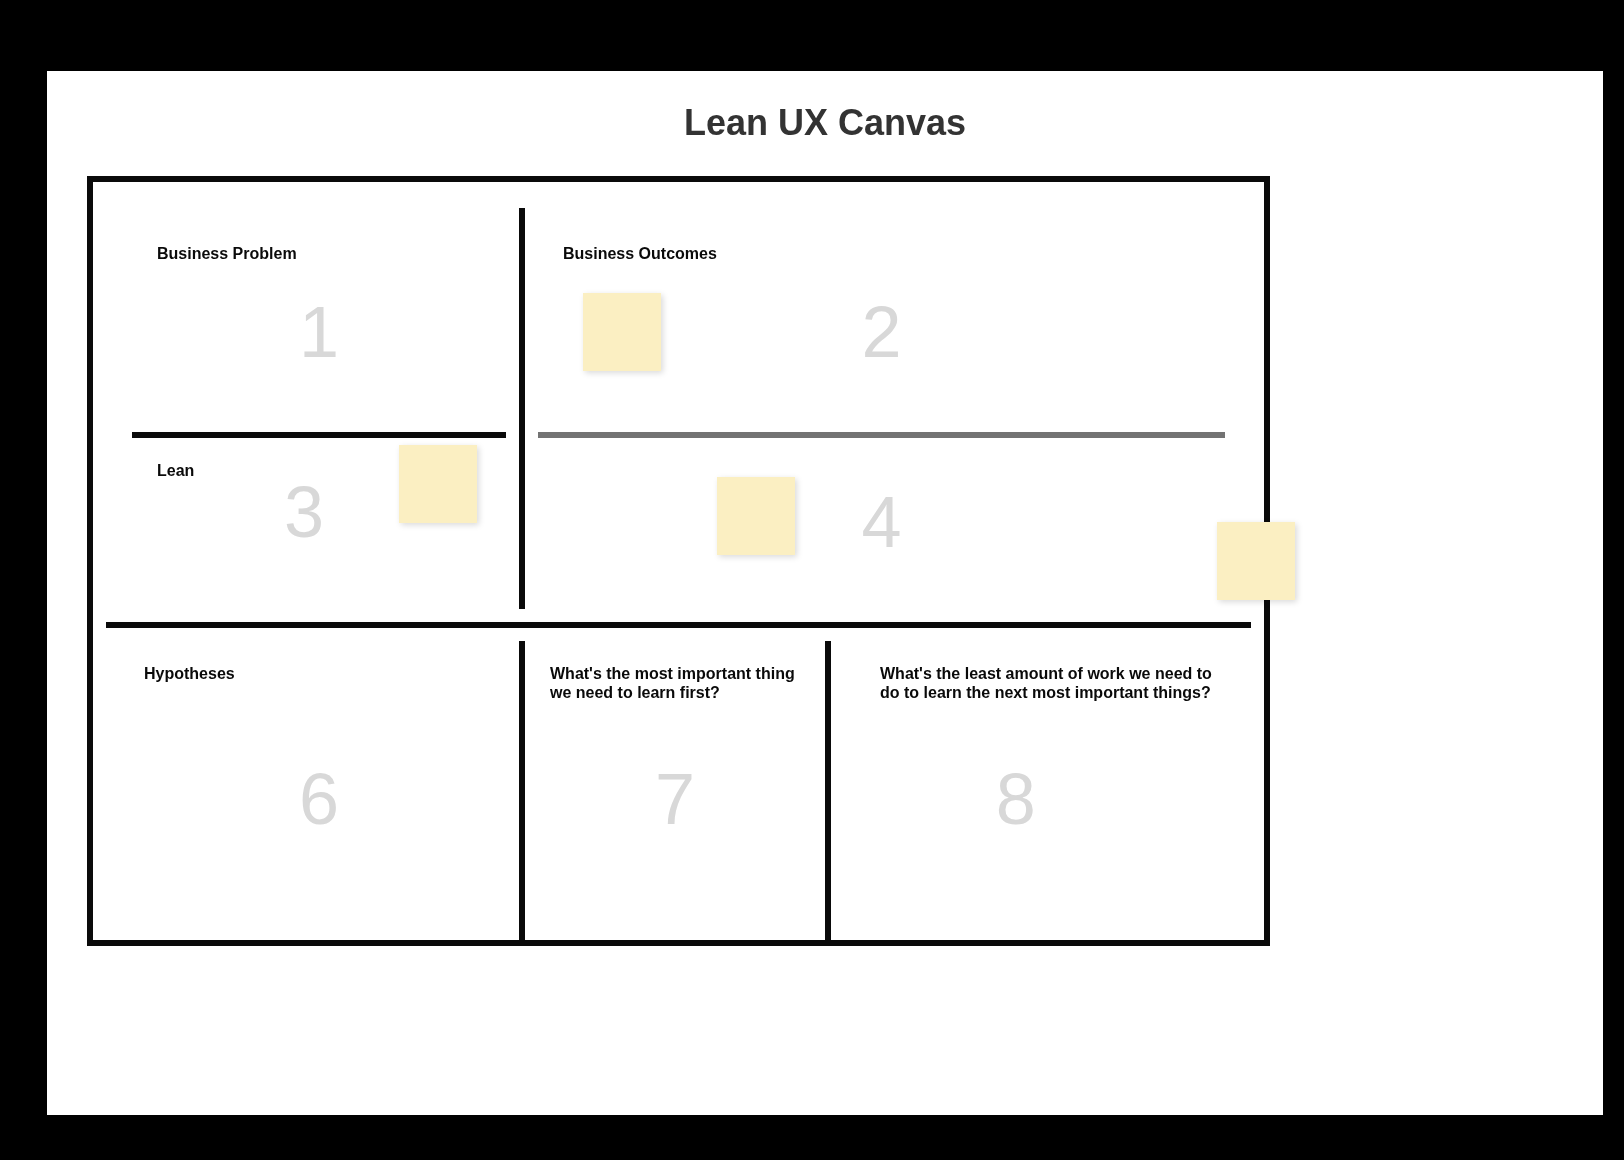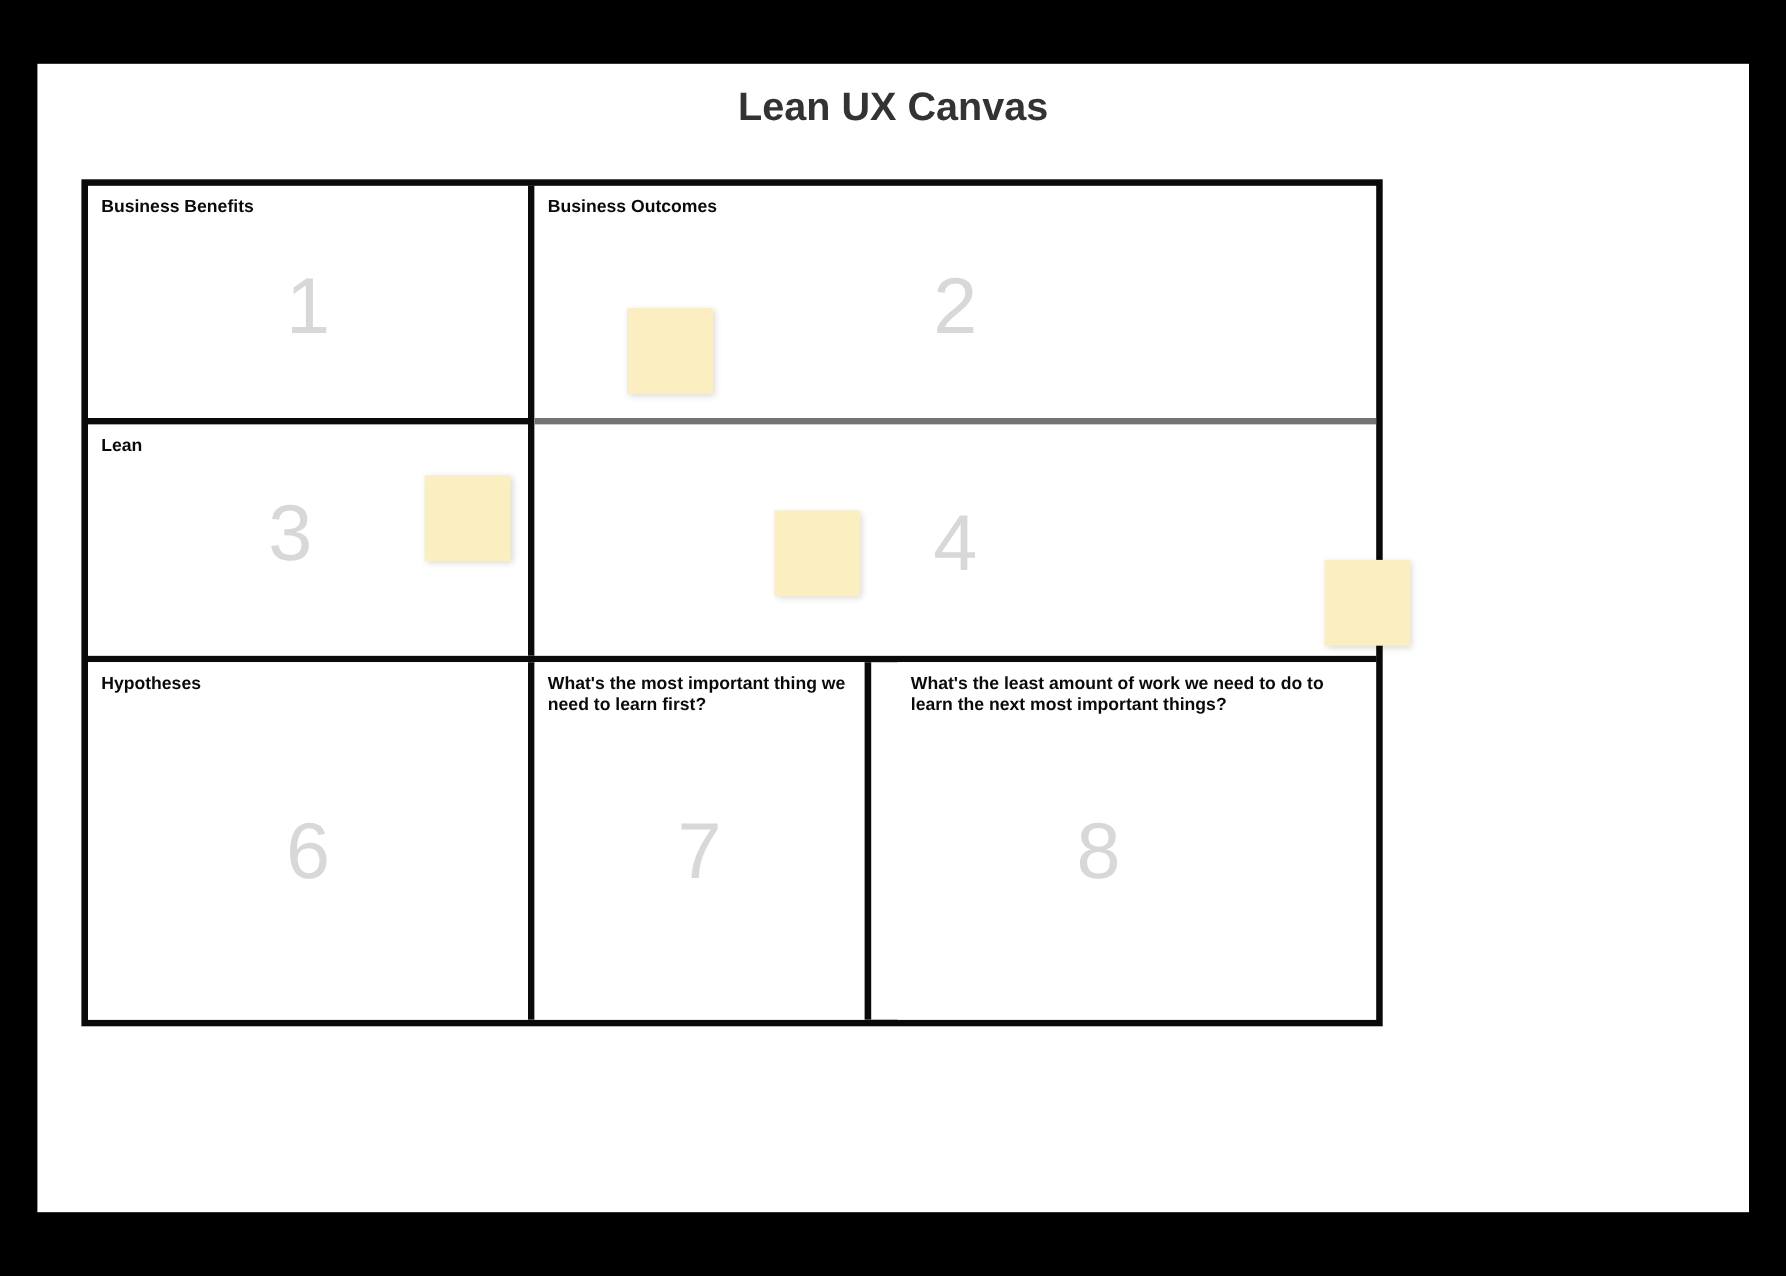--- a/index.html
+++ b/index.html
@@ -1,17 +1,17 @@
 <!DOCTYPE html>
 <html><head>
   <meta charset="utf-8">
   <style>
     * {
       margin: 0;
-      padding: 0;
+      padding: 13px;
       box-sizing: border-box;
     }
     
     body {
       background: #000000;
       width: 1624px;
       height: 1160px;
       font-family: Arial, Helvetica, sans-serif;
       display: flex;
       align-items: center;
@@ -178,21 +178,21 @@
 
 <div class="whiteboard">
   <h1 class="title">Lean UX Canvas</h1>
 
   <div class="canvas-grid">
 
     <div class="row-top">
 
       <div class="col-left">
         <div class="cell cell-1">
-          <div class="cell-label">Business Benefits</div>
+          <div class="cell-label">Business Problem</div>
           <div class="cell-number num-1">1</div>
         </div>
         <div class="cell cell-3">
           <div class="cell-label">Lean</div>
           <div class="cell-number num-3">3</div>
         </div>
       </div>
 
 
       <div class="col-right">

